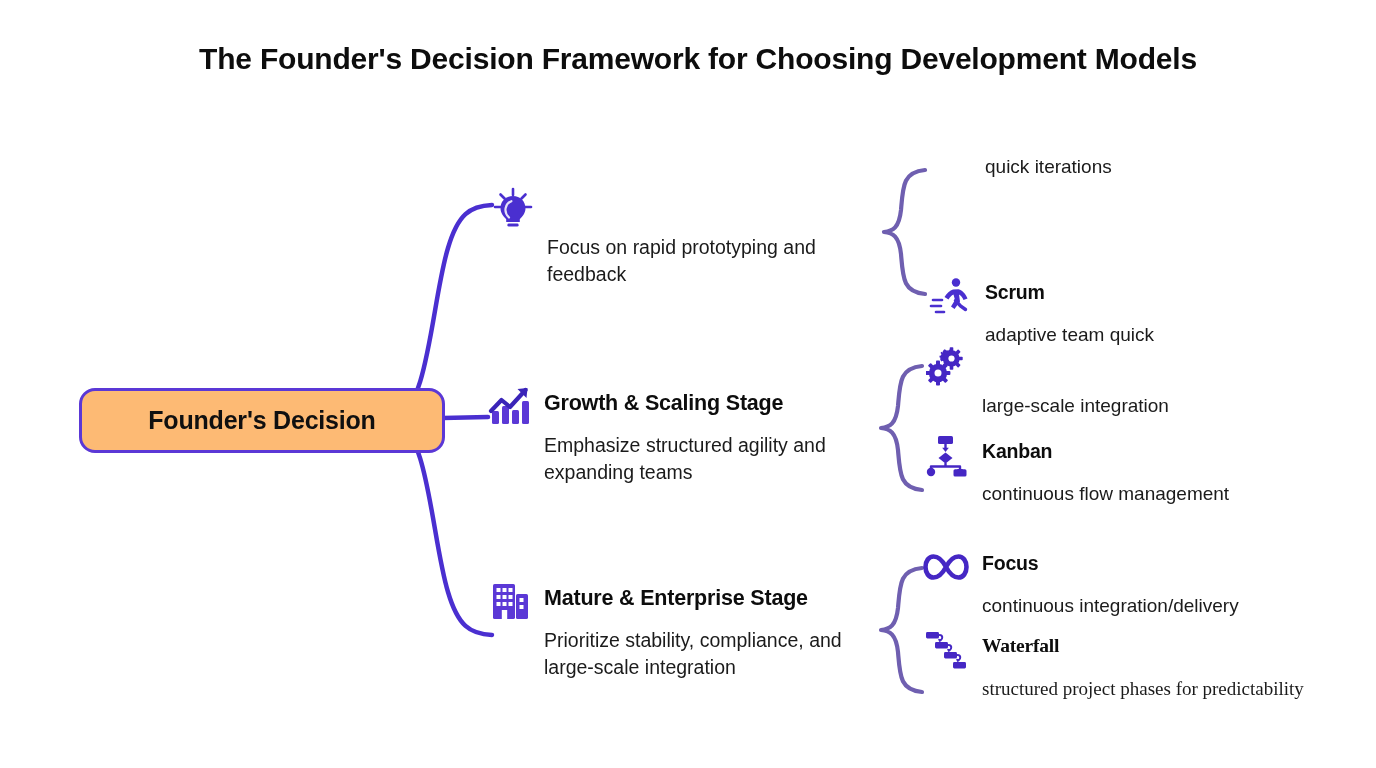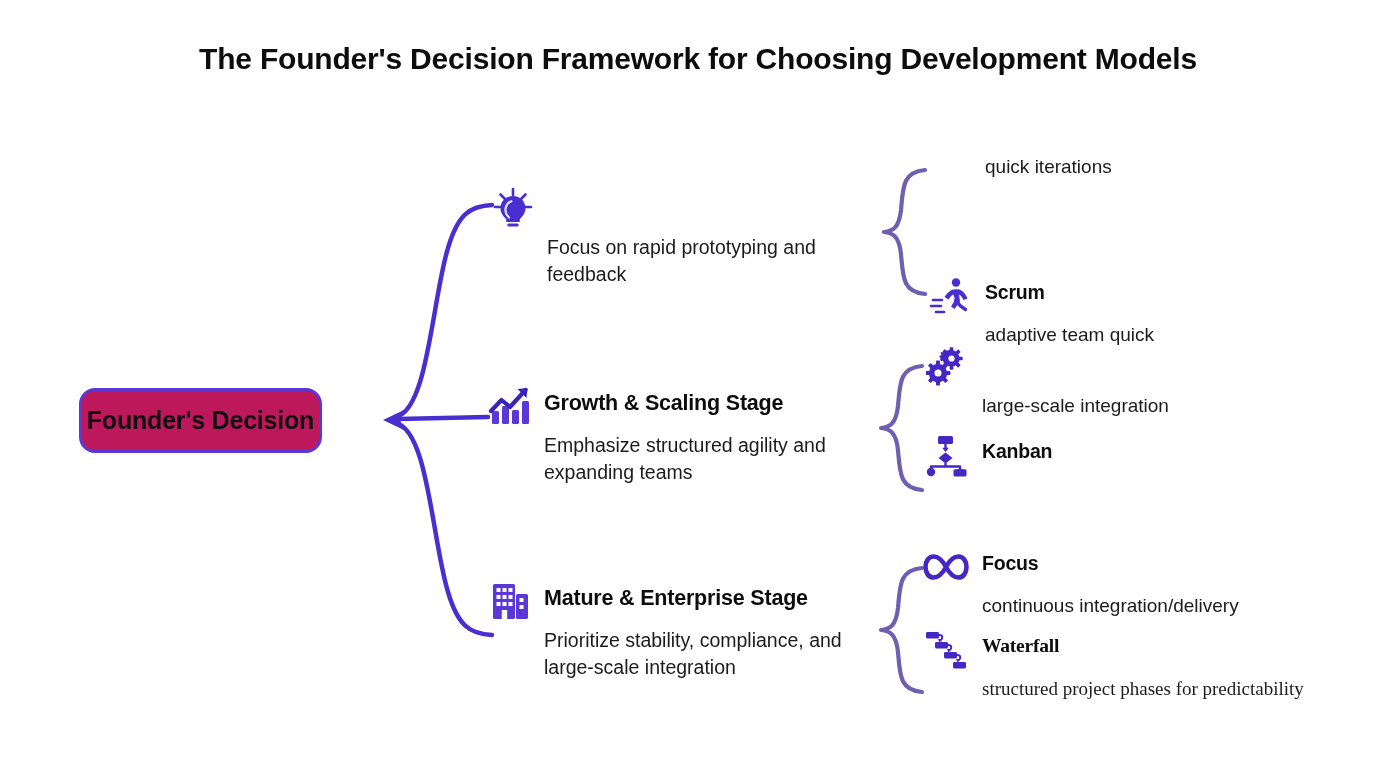--- a/index.html
+++ b/index.html
@@ -43,26 +43,26 @@
     font-weight: bold;
     letter-spacing: -0.2px;
     color: #0d0d0d;
   }
 
   
   .root-node {
     position: absolute;
     left: 79px;
     top: 388px;
-    width: 243px;
+    width: 366px;
     height: 65px;
     box-sizing: border-box;
     border: 3px solid #5b38d6;
     border-radius: 16px;
-    background: #be185d;
+    background: #fdba74;
     display: flex;
     align-items: center;
     justify-content: center;
   }
   .root-label {
     font-size: 25px;
     font-weight: bold;
     color: #101010;
     letter-spacing: -0.2px;
   }
@@ -315,20 +315,21 @@
           <path d="M21.5 19.5 L 28.5 25 L 21.5 30.5 L 14.5 25 Z" fill="#4527c4"></path>
           <path d="M21.5 30.5 L 21.5 33.5 M 7 33.5 L 36 33.5 M 7 33.5 L 7 36.5 M 36 33.5 L 36 36.5" fill="none" stroke="#4527c4" stroke-width="2.4" stroke-linecap="round"></path>
           <path d="M3.9 36 L 10.1 36 L 7 40 Z" fill="#4527c4"></path>
           <path d="M32.9 36 L 39.1 36 L 36 40 Z" fill="#4527c4"></path>
           <circle cx="7" cy="39" r="4.2" fill="#4527c4"></circle>
           <rect x="29.5" y="36.2" width="13" height="7.4" rx="1.6" fill="#4527c4"></rect>
         </svg>
       </span>
       <span class="leaf-title">Kanban</span>
     </div>
+    <div class="leaf-desc">continuous flow management</div>
   </div>
 
   <div class="leaf" style="left:922px; top:545px;">
     <div class="leaf-head">
       <span class="leaf-icon">
         <svg width="46" height="36" viewBox="0 0 46 36">
           <path d="M23 18 C 19 10.5, 15 7.5, 10.5 7.5 C 5.8 7.5, 2.5 12, 2.5 18
                    C 2.5 24, 5.8 28.5, 10.5 28.5 C 15 28.5, 19 25.5, 23 18
                    C 27 10.5, 31 7.5, 35.5 7.5 C 40.2 7.5, 43.5 12, 43.5 18
                    C 43.5 24, 40.2 28.5, 35.5 28.5 C 31 28.5, 27 25.5, 23 18 Z" fill="none" stroke="#4527c4" stroke-width="4.6" stroke-linecap="round"></path>

